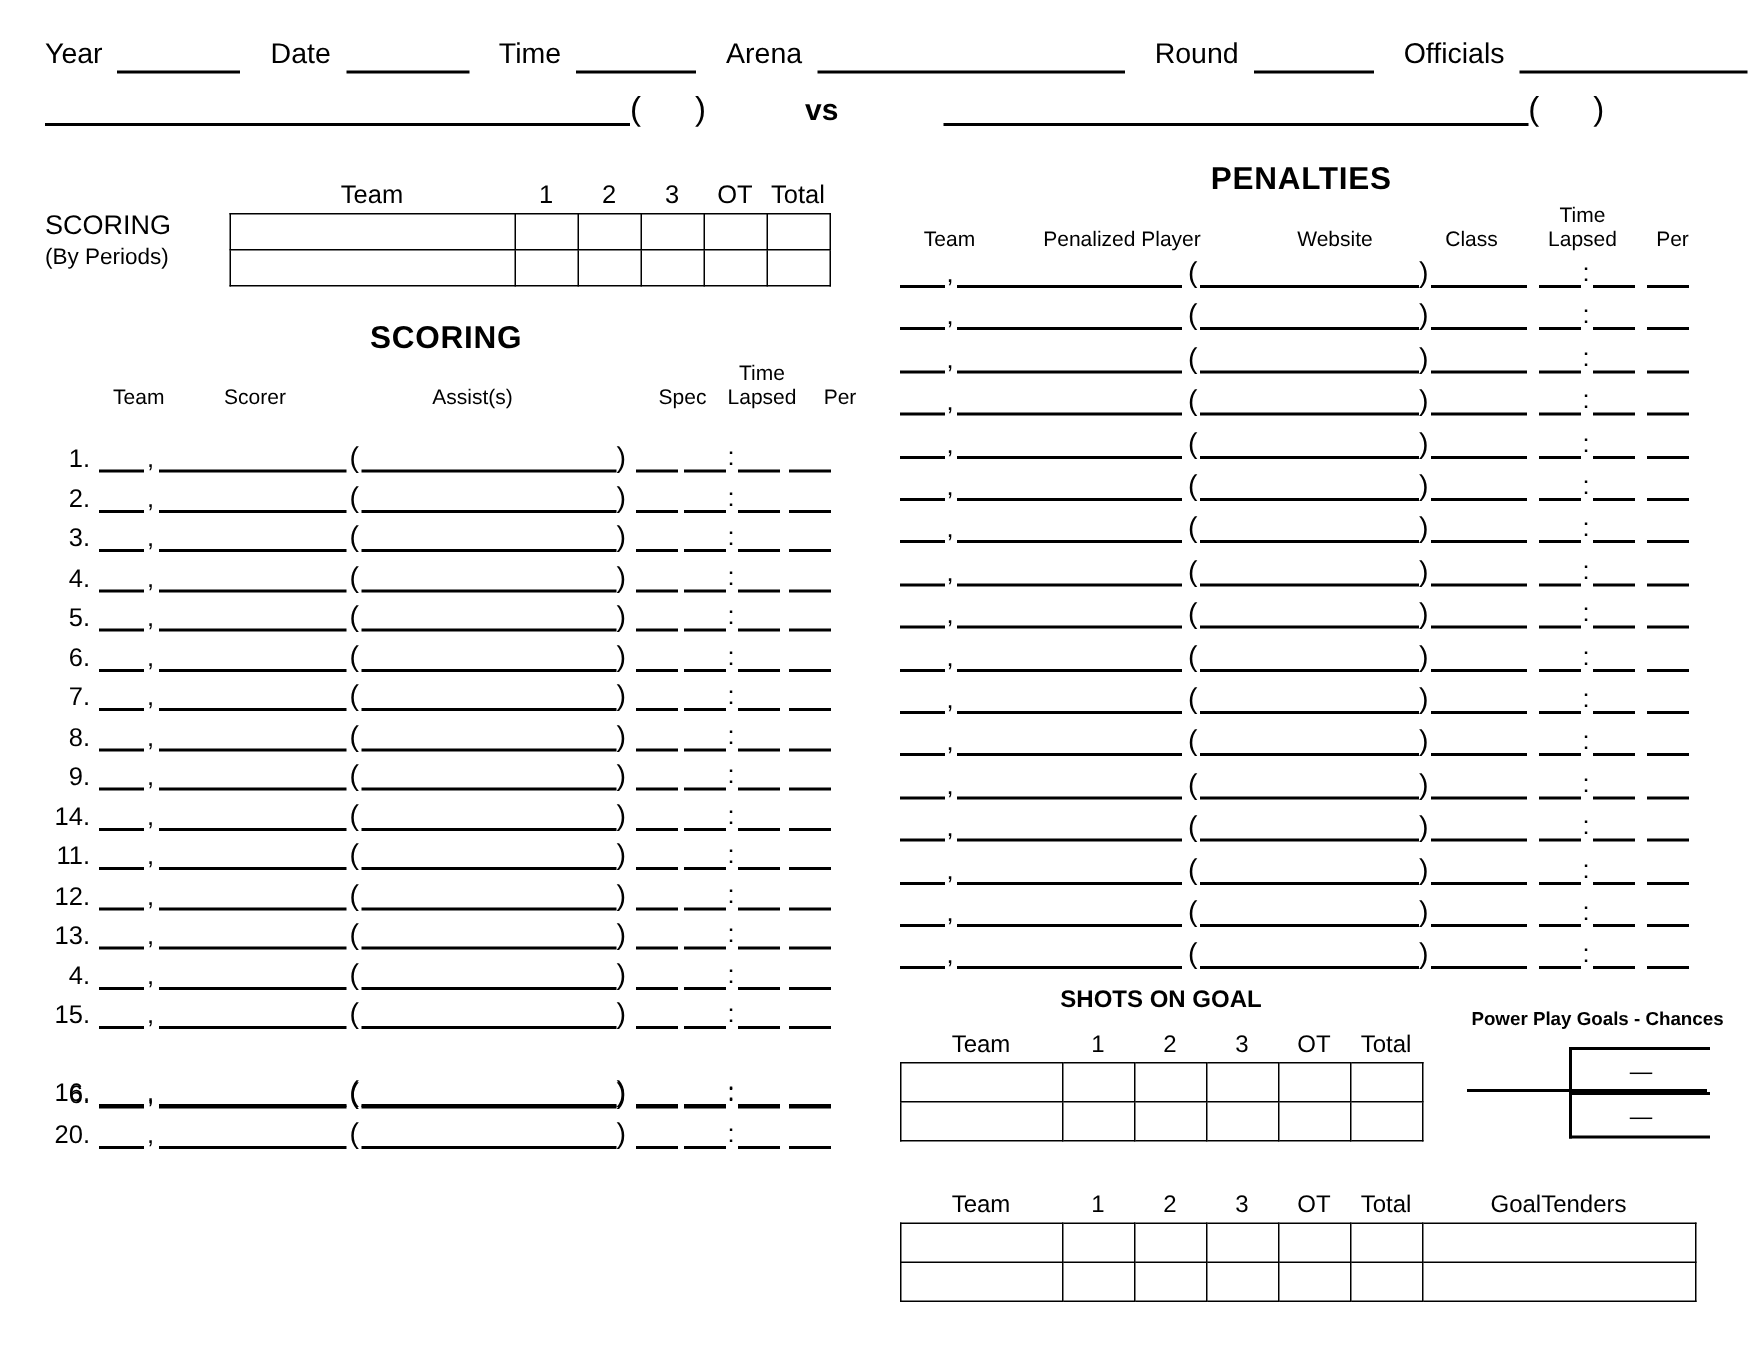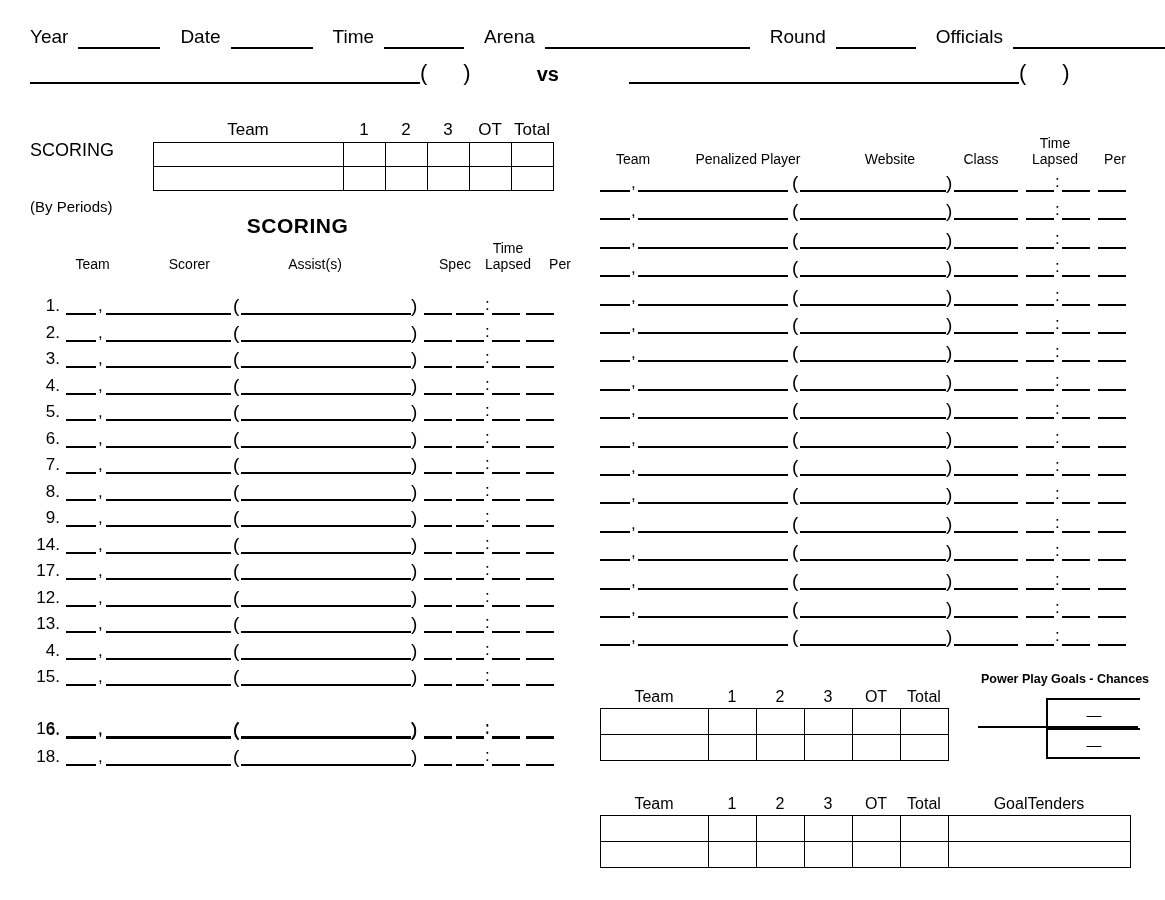--- a/index.html
+++ b/index.html
@@ -64,21 +64,21 @@
     line-height: 20px;
   }
 
   
   #scoring-periods-label {
     position: absolute;
     left: 30px; top: 140px;
     font-size: 18px;
     line-height: 21px;
   }
-  #scoring-periods-label .sub { font-size: 15px; margin-top: 35px; }
+  #scoring-periods-label .sub { font-size: 15px; }
 
   #period-table-head {
     position: absolute;
     left: 153px; top: 120px;
     width: 400px;
     height: 22px;
     font-size: 17px;
   }
   #period-table-head span {
     position: absolute;
@@ -336,21 +336,21 @@
           <td></td>
           <td></td>
           <td></td>
         </tr>
       </tbody>
     </table>
 
   <div id="scoring-title">SCORING</div>
   <div id="scoring-head">
       <span style="left: 30px; width: 65px; top: 19px;">Team</span>
-      <span style="left: 100px; width: 80px; top: 19px; text-align: right;">Scorer</span>
+      <span style="left: 100px; width: 80px; top: 19px;">Scorer</span>
       <span style="left: 240px; width: 90px; top: 19px;">Assist(s)</span>
       <span style="left: 400px; width: 50px; top: 19px;">Spec</span>
       <span style="left: 508px; width: 44px; top: 19px;">Per</span>
       <span style="left: 450px; width: 56px; top: 3px;">Time</span>
       <span style="left: 450px; width: 56px; top: 19px;">Lapsed</span>
     </div>
   <div id="scoring-rows">
       <div class="score-row" style="top: 296px;">
         <span class="num">1.</span>
         <span class="rl" style="left: 36px; width: 30px; top: 17px;"></span>
@@ -485,21 +485,21 @@
         <span class="p" style="left: 203px;">(</span>
         <span class="rl" style="left: 211px; width: 170px; top: 17px;"></span>
         <span class="p" style="left: 381px;">)</span>
         <span class="rl" style="left: 394px; width: 28px; top: 17px;"></span>
         <span class="rl" style="left: 426px; width: 28px; top: 17px;"></span>
         <span class="colon" style="left: 455px;">:</span>
         <span class="rl" style="left: 462px; width: 28px; top: 17px;"></span>
         <span class="rl" style="left: 496px; width: 28px; top: 17px;"></span>
       </div>
       <div class="score-row" style="top: 561px;">
-        <span class="num">17.</span>
+        <span class="num">11.</span>
         <span class="rl" style="left: 36px; width: 30px; top: 17px;"></span>
         <span class="comma" style="left: 68px;">,</span>
         <span class="rl" style="left: 76px; width: 125px; top: 17px;"></span>
         <span class="p" style="left: 203px;">(</span>
         <span class="rl" style="left: 211px; width: 170px; top: 17px;"></span>
         <span class="p" style="left: 381px;">)</span>
         <span class="rl" style="left: 394px; width: 28px; top: 17px;"></span>
         <span class="rl" style="left: 426px; width: 28px; top: 17px;"></span>
         <span class="colon" style="left: 455px;">:</span>
         <span class="rl" style="left: 462px; width: 28px; top: 17px;"></span>
@@ -583,35 +583,36 @@
         <span class="p" style="left: 203px;">(</span>
         <span class="rl" style="left: 211px; width: 170px; top: 17px;"></span>
         <span class="p" style="left: 381px;">)</span>
         <span class="rl" style="left: 394px; width: 28px; top: 17px;"></span>
         <span class="rl" style="left: 426px; width: 28px; top: 17px;"></span>
         <span class="colon" style="left: 455px;">:</span>
         <span class="rl" style="left: 462px; width: 28px; top: 17px;"></span>
         <span class="rl" style="left: 496px; width: 28px; top: 17px;"></span>
       </div>
       <div class="score-row" style="top: 746.5px;">
-        <span class="num">18.</span>
+        <span class="num">20.</span>
         <span class="rl" style="left: 36px; width: 30px; top: 17px;"></span>
         <span class="comma" style="left: 68px;">,</span>
         <span class="rl" style="left: 76px; width: 125px; top: 17px;"></span>
         <span class="p" style="left: 203px;">(</span>
         <span class="rl" style="left: 211px; width: 170px; top: 17px;"></span>
         <span class="p" style="left: 381px;">)</span>
         <span class="rl" style="left: 394px; width: 28px; top: 17px;"></span>
         <span class="rl" style="left: 426px; width: 28px; top: 17px;"></span>
         <span class="colon" style="left: 455px;">:</span>
         <span class="rl" style="left: 462px; width: 28px; top: 17px;"></span>
         <span class="rl" style="left: 496px; width: 28px; top: 17px;"></span>
       </div>
     </div>
 
+  <div id="penalties-title">PENALTIES</div>
   <div id="penalties-head">
       <span style="left: 0px; width: 66px; top: 19px;">Team</span>
       <span style="left: 68px; width: 160px; top: 19px;">Penalized Player</span>
       <span style="left: 235px; width: 110px; top: 19px;">Website</span>
       <span style="left: 353px; width: 56px; top: 19px;">Class</span>
       <span style="left: 495px; width: 40px; top: 19px;">Per</span>
       <span style="left: 426px; width: 58px; top: 3px;">Time</span>
       <span style="left: 426px; width: 58px; top: 19px;">Lapsed</span>
     </div>
   <div id="penalties-rows">
@@ -831,20 +832,21 @@
         <span class="rl" style="left: 200px; width: 146px; top: 17px;"></span>
         <span class="p" style="left: 346px;">)</span>
         <span class="rl" style="left: 354px; width: 64px; top: 17px;"></span>
         <span class="rl" style="left: 426px; width: 28px; top: 17px;"></span>
         <span class="colon" style="left: 455px;">:</span>
         <span class="rl" style="left: 462px; width: 28px; top: 17px;"></span>
         <span class="rl" style="left: 498px; width: 28px; top: 17px;"></span>
       </div>
     </div>
 
+  <div id="shots-title">SHOTS ON GOAL</div>
   <div id="shots-head">
       <span style="left: 0px; width: 108px;">Team</span>
       <span style="left: 108px; width: 48px;">1</span>
       <span style="left: 156px; width: 48px;">2</span>
       <span style="left: 204px; width: 48px;">3</span>
       <span style="left: 252px; width: 48px;">OT</span>
       <span style="left: 300px; width: 48px;">Total</span>
     </div>
   <table id="shots-table">
       <colgroup>

